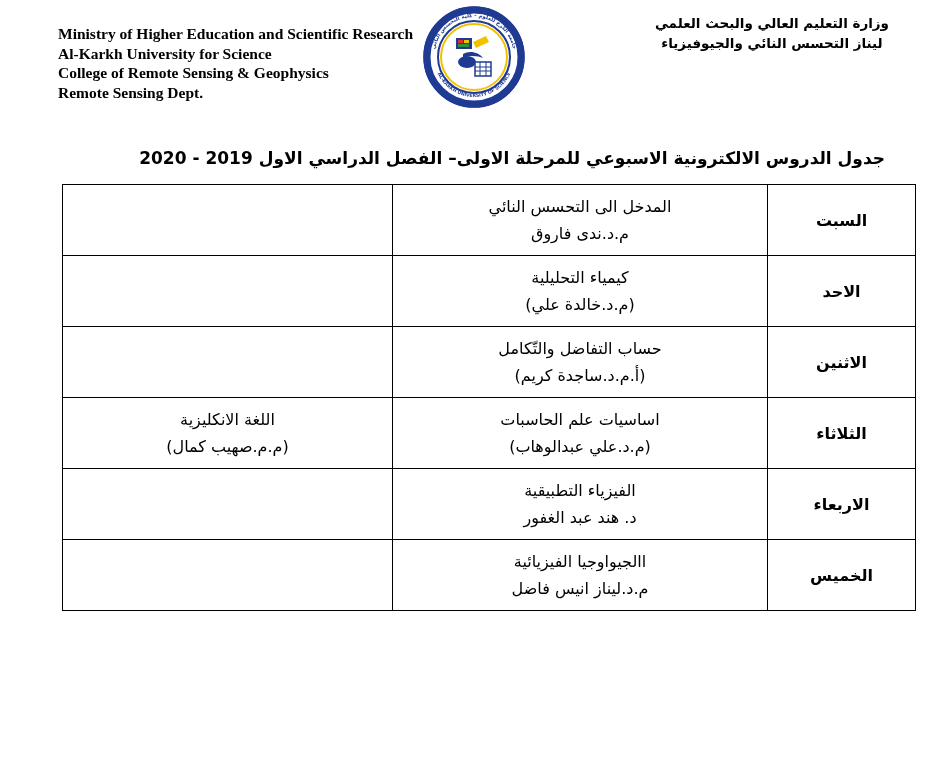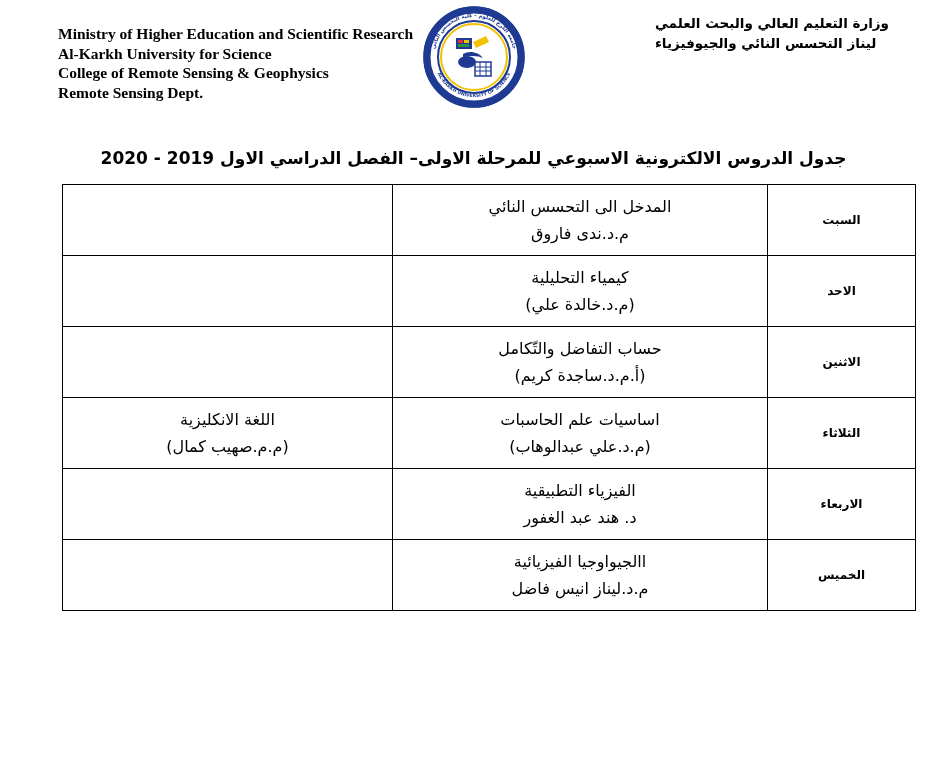--- a/index.html
+++ b/index.html
@@ -33,21 +33,21 @@
     font-weight: bold;
     font-size: 15.5px;
     line-height: 19.5px;
     color: #000000;
     white-space: nowrap;
   }
   .header-ar {
     position: absolute;
     right: 58px;
     top: 14px;
-    text-align: left;
+    text-align: center;
     direction: rtl;
     font-family: "DejaVu Sans", sans-serif;
     font-weight: bold;
     font-size: 13.5px;
     line-height: 19.5px;
     color: #000000;
     white-space: nowrap;
   }
 
   
@@ -58,21 +58,20 @@
     transform: translateX(-50%);
     width: 102px;
     height: 102px;
   }
 
   
   .title-wrap {
     margin-top: 36px;
     padding: 0 62px;
     direction: rtl;
-    text-align: center;
   }
   .title {
     font-family: "DejaVu Sans", sans-serif;
     font-weight: bold;
     font-size: 17px;
     line-height: 24px;
     color: #000000;
     display: inline-block;
   }
 
@@ -91,21 +90,21 @@
     vertical-align: middle;
     text-align: center;
     padding: 8px 6px;
     height: 68px;
     box-sizing: border-box;
   }
   td.day-col {
     width: 148px;
     font-family: "DejaVu Sans", sans-serif;
     font-weight: bold;
-    font-size: 12px;
+    font-size: 16px;
     color: #000000;
   }
   td.session-col {
     width: 375px;
   }
   td.extra-col {
     width: 330px;
   }
   .course {
     font-family: "DejaVu Sans", sans-serif;

